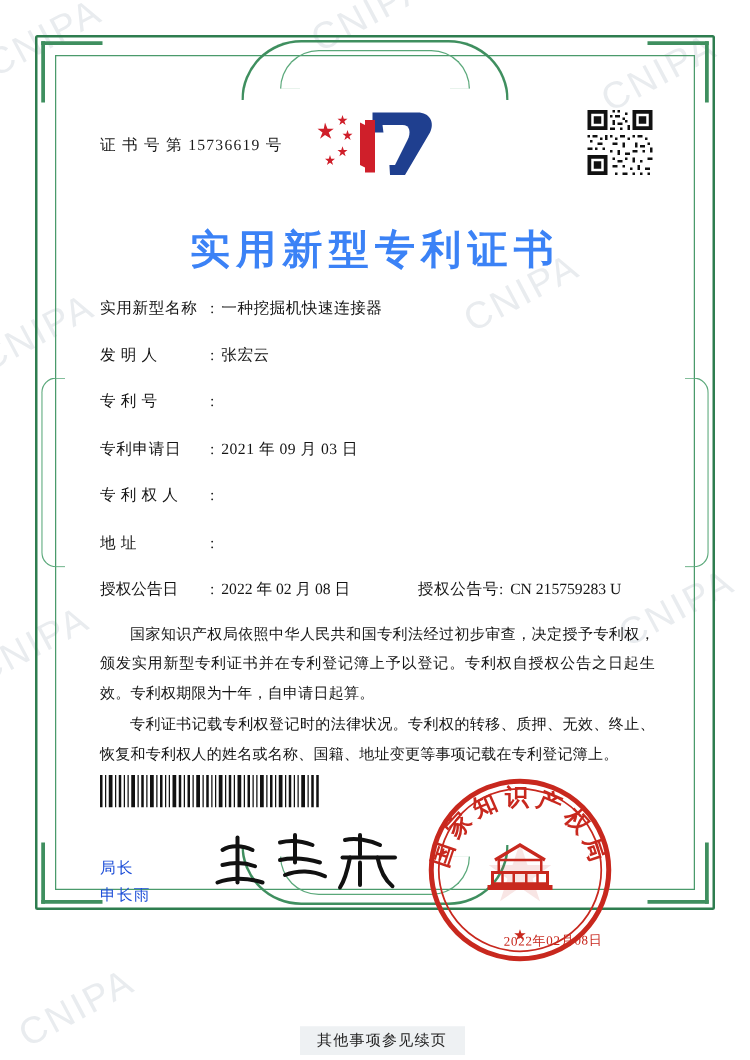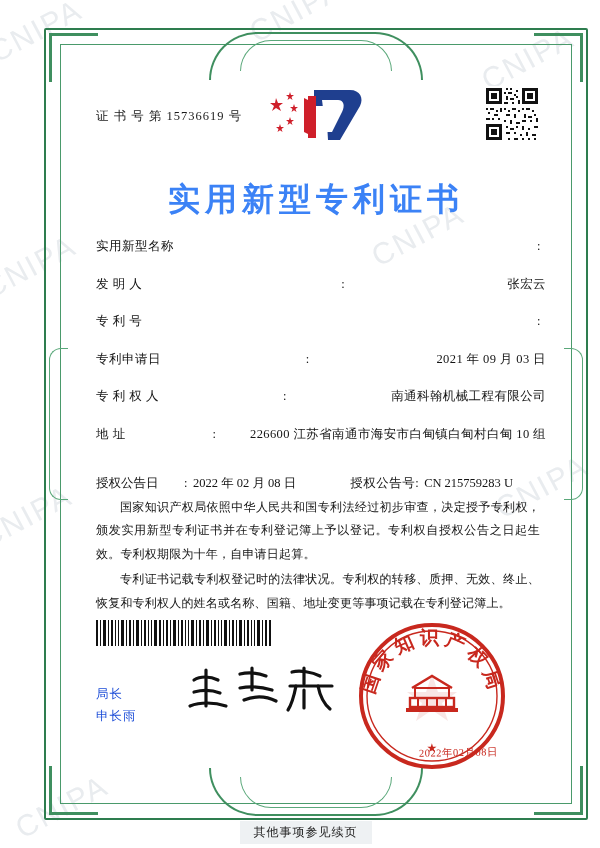--- a/index.html
+++ b/index.html
@@ -30,24 +30,24 @@
     font-family: "Liberation Sans", sans-serif;
     letter-spacing: 2px;
     transform: rotate(-28deg);
     font-weight: 400;
     white-space: nowrap;
   }
 
   
   .cert {
     position: absolute;
-    left: 44px;
+    left: 28px;
     top: 28px;
     width: 544px;
-    height: 792px;
+    height: 700px;
     background: transparent;
     z-index: 1;
   }
   .border-outer {
     position: absolute;
     inset: 0;
     border: 2px solid #2e7d4f;
     border-radius: 2px;
   }
   .border-inner {
@@ -169,21 +169,20 @@
     top: 178px;
     left: 20px;
     right: 10px;
   }
   .row {
     display: flex;
     align-items: baseline;
     margin-bottom: 20.5px;
     font-size: 12.5px;
     color: #141414;
-    justify-content: space-between;
   }
   .row .label {
     width: 88px;
     flex: none;
     letter-spacing: 0.5px;
   }
   .row .colon {
     width: 9px;
     flex: none;
   }
@@ -198,21 +197,20 @@
   .row-split {
     display: flex;
     align-items: baseline;
     font-size: 12.5px;
     color: #141414;
     margin-bottom: 20.5px;
   }
   .row-split .second-label {
     margin-left: 54px;
     letter-spacing: 0.5px;
-    margin-top: 12px;
   }
 
   
   .paras {
     position: absolute;
     top: 400px;
     left: 20px;
     right: 16px;
     font-size: 12px;
     line-height: 1.95;
@@ -421,20 +419,21 @@
       </svg>
     </div>
 
     <div class="title">实用新型专利证书</div>
 
     <div class="fields">
 
       <div class="row">
         <span class="label">实用新型名称</span>
         <span class="colon">:</span>
+        <span class="value">一种挖掘机快速连接器</span>
       </div>
 
       <div class="row">
         <span class="label">发 明 人</span>
         <span class="colon">:</span>
         <span class="value">张宏云</span>
       </div>
 
       <div class="row">
         <span class="label">专 利 号</span>
@@ -443,27 +442,25 @@
 
       <div class="row">
         <span class="label">专利申请日</span>
         <span class="colon">:</span>
         <span class="value">2021 年 09 月 03 日</span>
       </div>
 
       <div class="row">
         <span class="label">专 利 权 人</span>
         <span class="colon">:</span>
-        <span class="value">南通科翰机械工程有限公司</span>
       </div>
 
       <div class="row">
         <span class="label">地 址</span>
         <span class="colon">:</span>
-        <span class="value">226600 江苏省南通市海安市白甸镇白甸村白甸 10 组</span>
       </div>
 
       <div class="row-split">
         <span class="label" style="width:88px;flex:none;">授权公告日</span>
         <span class="colon" style="width:9px;flex:none;">:</span>
         <span class="value">2022 年 02 月 08 日</span>
         <span class="second-label">授权公告号</span>
         <span class="colon" style="width:9px;flex:none;">:</span>
         <span class="value">CN 215759283 U</span>
       </div>

